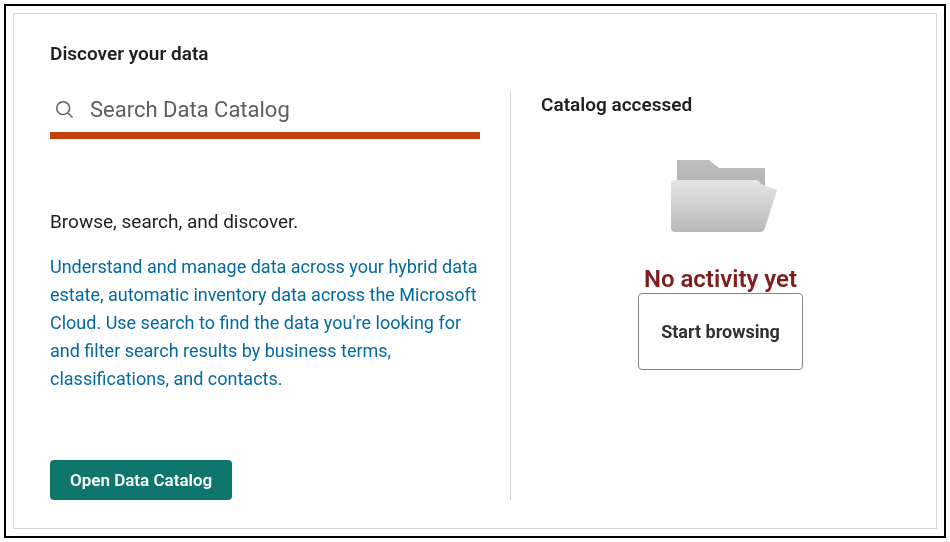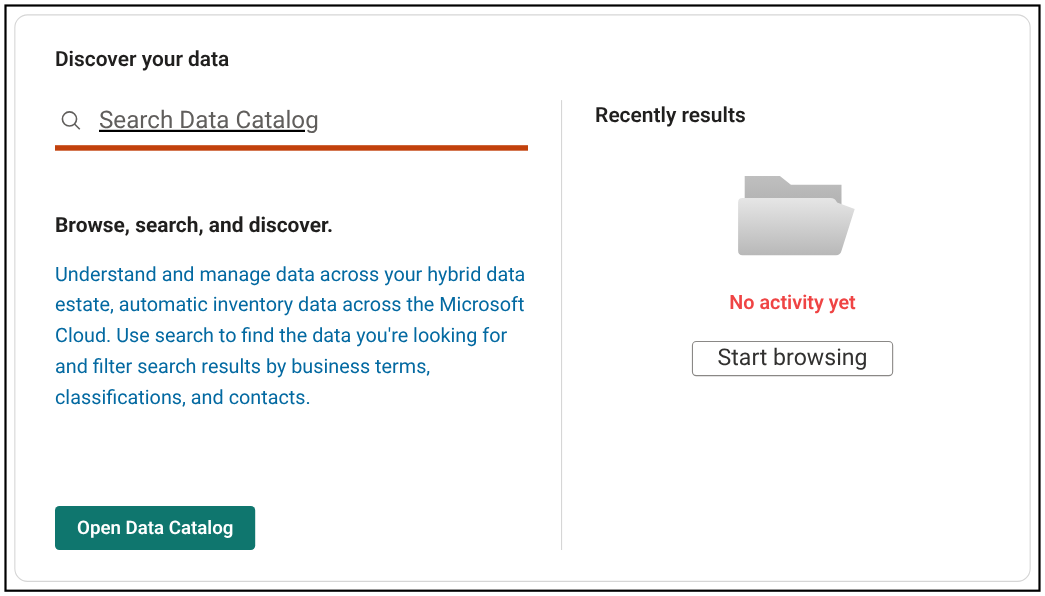--- a/index.html
+++ b/index.html
@@ -15,21 +15,21 @@
       padding: 4px;
     }
     .outer-frame {
       border: 2px solid #000;
       width: 100%;
       height: 100%;
       padding: 7px;
     }
     .card {
       border: 1px solid #d6d6d6;
-      border-radius: 12px;
+      border-radius: 0;
       width: 100%;
       height: 100%;
       padding: 28px 36px 28px 36px;
       display: flex;
       flex-direction: column;
     }
     .card-title {
       font-size: 19px;
       font-weight: 600;
       color: #201f1e;
@@ -52,24 +52,23 @@
       align-self: stretch;
     }
     .right-col {
       flex: 1;
       display: flex;
       flex-direction: column;
     }
     .search-row {
       display: flex;
       align-items: center;
-      border-bottom: 5px solid #c2410c;
+      border-bottom: 7px solid #c2410c;
       padding: 6px 4px 10px 4px;
-      margin-bottom: 56px;
-      text-decoration: underline;
+      margin-bottom: 71px;
     }
     .search-icon {
       width: 22px;
       height: 22px;
       margin-right: 14px;
       color: #605e5c;
       flex-shrink: 0;
     }
     .search-input {
       border: none;
@@ -78,21 +77,21 @@
       color: #323130;
       background: transparent;
       flex: 1;
       font-family: inherit;
     }
     .search-input::placeholder {
       color: #605e5c;
     }
     .subheading {
       font-size: 19px;
-      font-weight: 700;
+      font-weight: 400;
       color: #201f1e;
       margin-bottom: 20px;
     }
     .body-text {
       font-size: 18px;
       line-height: 1.55;
       color: #0369a1;
       margin-bottom: auto;
     }
     .primary-btn {
@@ -119,34 +118,34 @@
       display: flex;
       flex-direction: column;
       align-items: center;
     }
     .folder-icon {
       width: 120px;
       height: 95px;
       margin-bottom: 24px;
     }
     .empty-text {
-      font-size: 18px;
+      font-size: 24px;
       font-weight: 600;
-      color: #ef4444;
-      margin-bottom: 24px;
+      color: #7f1d1d;
     }
     .secondary-btn {
       background: #fff;
       color: #323130;
       border: 1px solid #8a8886;
       border-radius: 4px;
-      padding: 3px 22px;
-      font-size: 21px;
+      padding: 27px 22px;
+      font-size: 18px;
       cursor: pointer;
       font-family: inherit;
+      font-weight: bold;
     }
   </style>
 </head>
 <body>
 
 <div class="outer-frame">
   <div class="card">
     <h2 class="card-title">Discover your data</h2>
 
     <div class="columns">
@@ -161,21 +160,21 @@
 
         <div class="subheading">Browse, search, and discover.</div>
         <p class="body-text">Understand and manage data across your hybrid data estate, automatic inventory data across the Microsoft Cloud. Use search to find the data you're looking for and filter search results by business terms, classifications, and contacts.</p>
 
         <button class="primary-btn">Open Data Catalog</button>
       </div>
 
       <div class="divider"></div>
 
       <div class="right-col">
-        <div class="right-title">Recently results</div>
+        <div class="right-title">Catalog accessed</div>
 
         <div class="empty-state">
           <svg class="folder-icon" viewBox="0 0 120 95">
             <defs>
               <linearGradient id="gBack" x1="0" y1="0" x2="0" y2="1">
                 <stop offset="0%" stop-color="#bfbfbf"></stop>
                 <stop offset="100%" stop-color="#9e9e9e"></stop>
               </linearGradient>
               <linearGradient id="gFront" x1="0" y1="0" x2="0" y2="1">
                 <stop offset="0%" stop-color="#e6e6e6"></stop>

